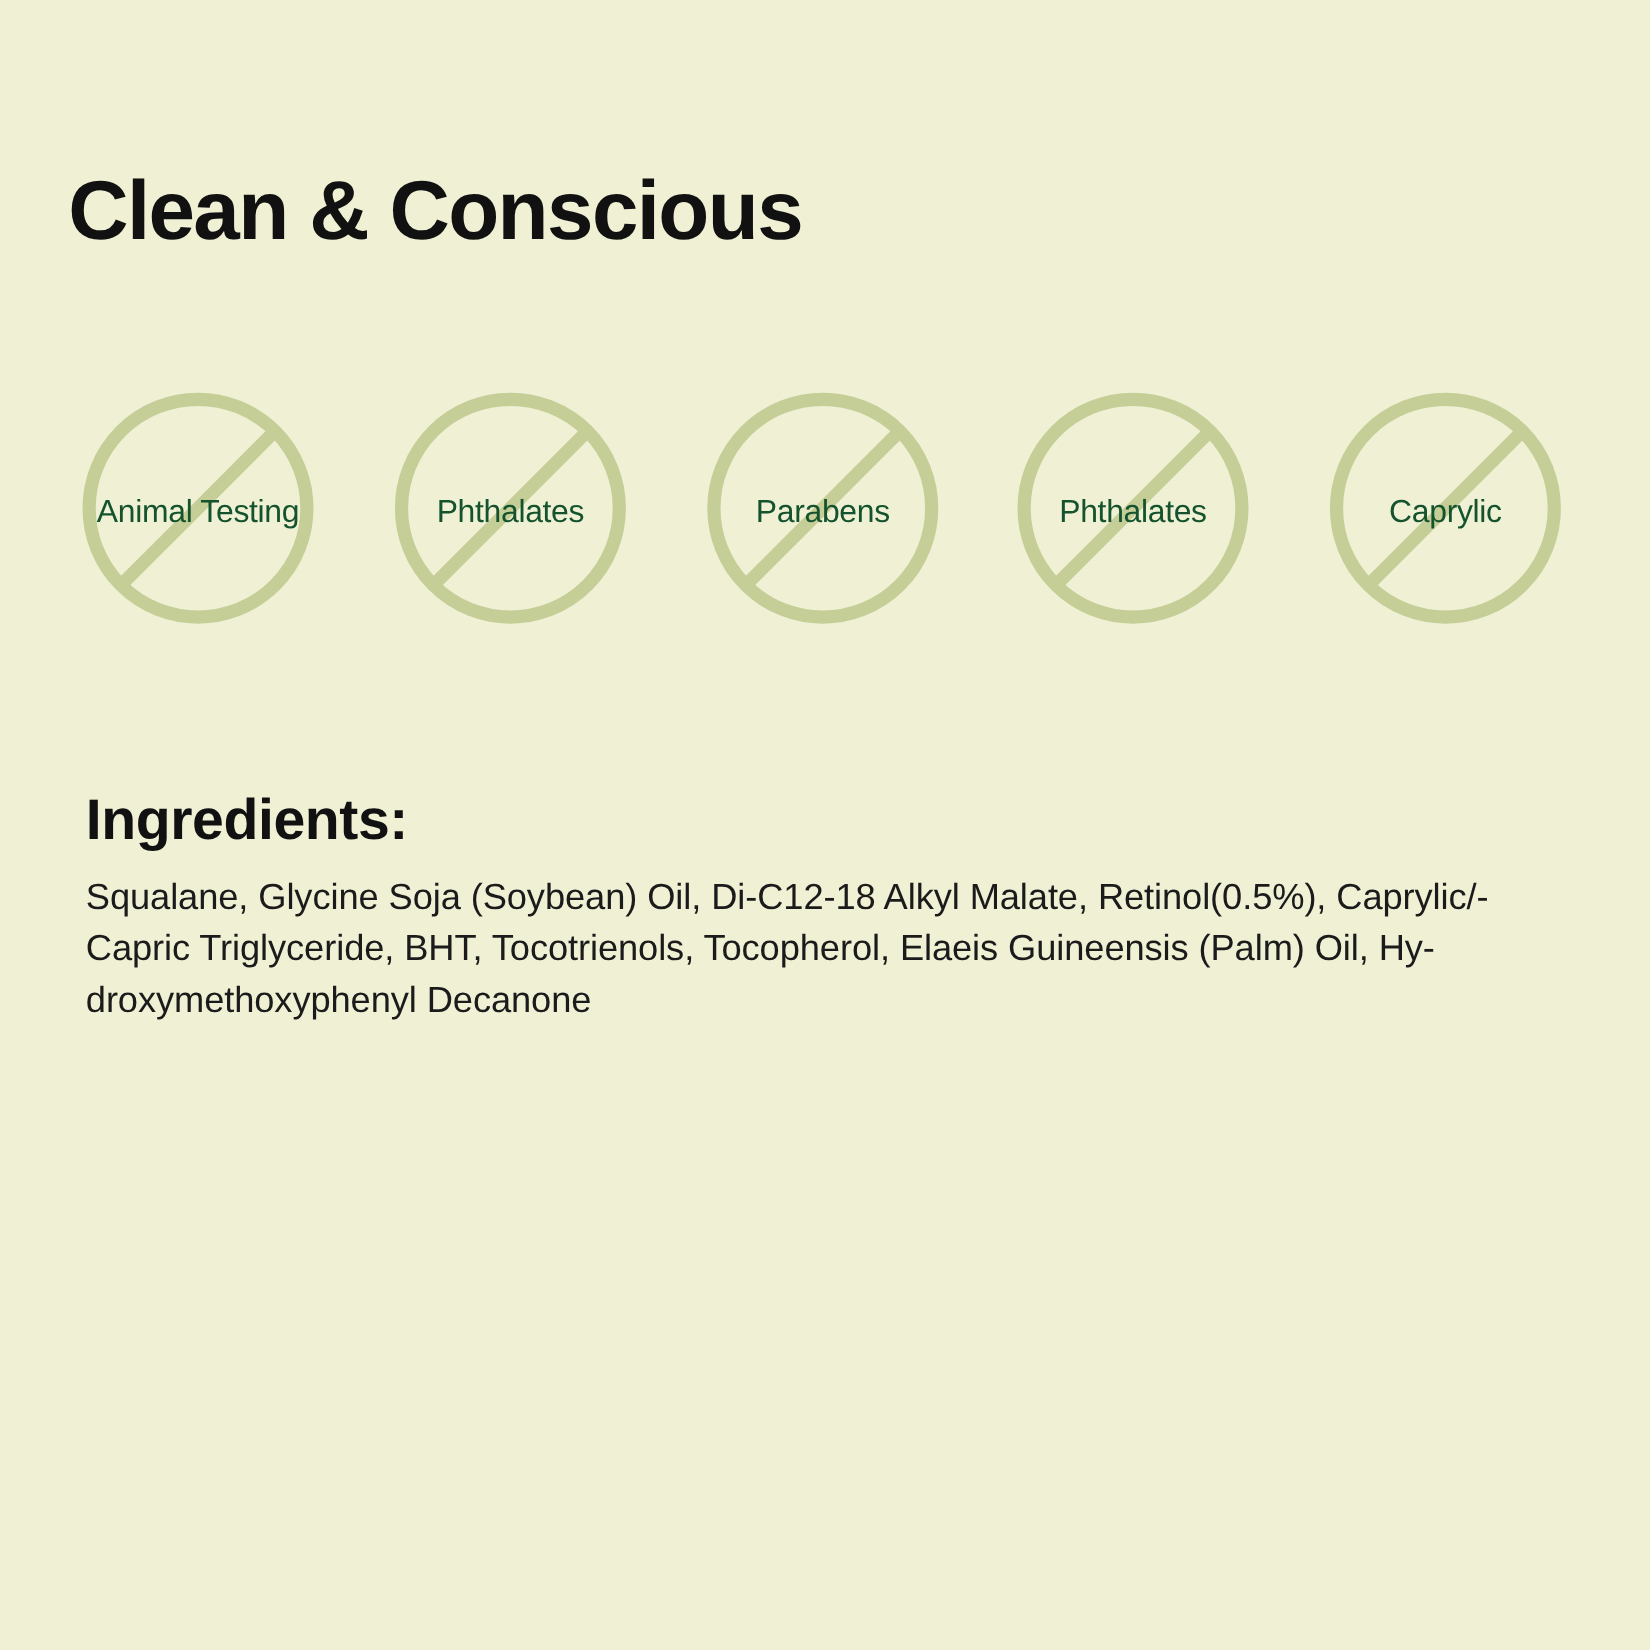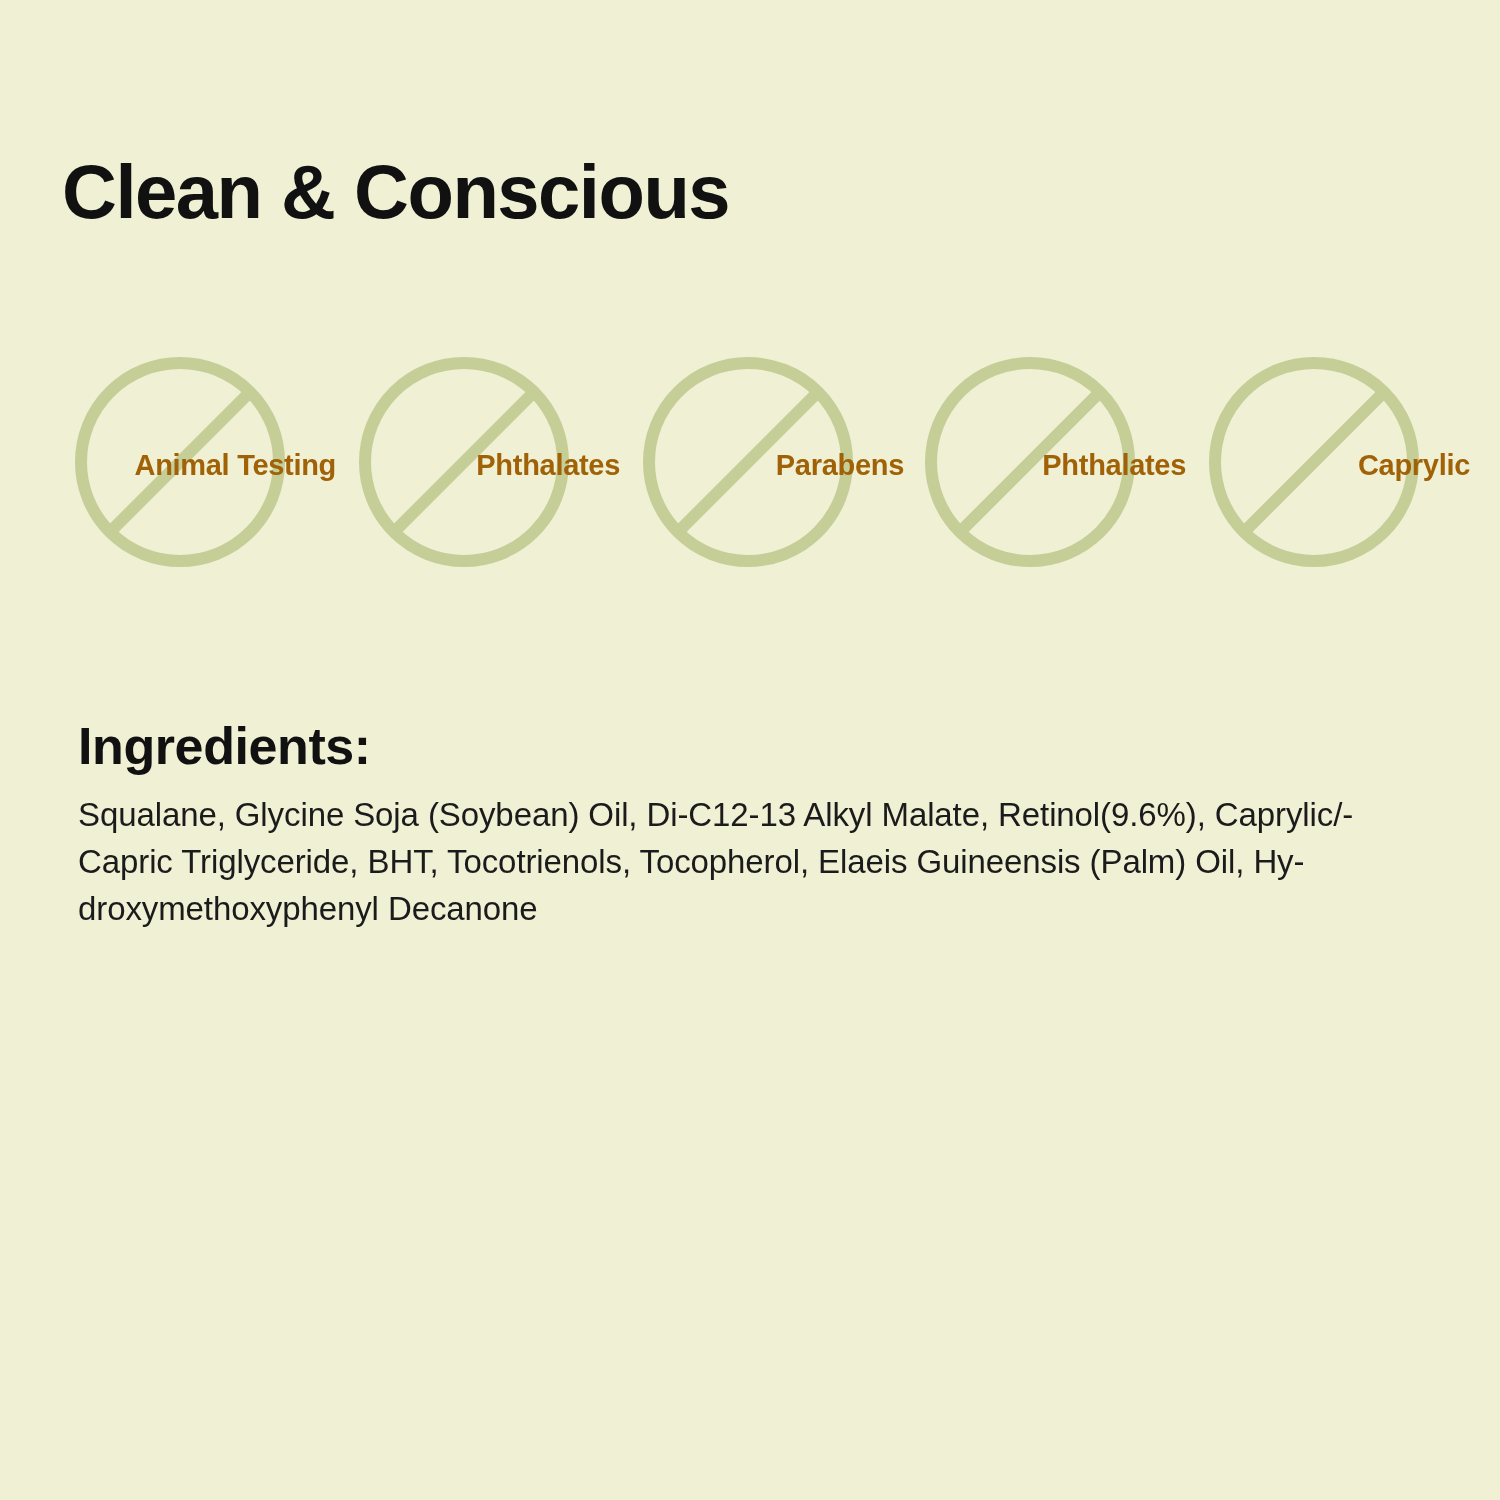--- a/index.html
+++ b/index.html
@@ -61,24 +61,24 @@
     width: 216px;
     height: 216px;
     overflow: visible;
   }
   .badge-label {
     position: absolute;
     left: -44px;
     width: 312px;
     top: 50%;
     transform: translateY(-50%);
-    text-align: right;
+    text-align: center;
     font-size: 29px;
-    font-weight: 700;
-    color: #a16207;
+    font-weight: 400;
+    color: #14532d;
     line-height: 1.28;
     letter-spacing: -0.3px;
   }
   .badge-label.two-line {
     font-size: 29px;
   }
 
   
   .badge-0 { left: 6px; }
   .badge-1 { left: 290px; }
@@ -166,17 +166,17 @@
           <line x1="38" y1="178" x2="178" y2="38" stroke="#C5CE96" stroke-width="12" stroke-linecap="butt"></line>
         </svg>
       </span>
       <div class="badge-label">Caprylic</div>
     </div>
 
   </div>
 
   <div class="ingredients-heading">Ingredients:</div>
 
-  <div class="ingredients-body">Squalane, Glycine Soja (Soybean) Oil, Di-C12-13 Alkyl Malate, Retinol(9.6%), Caprylic/-
+  <div class="ingredients-body">Squalane, Glycine Soja (Soybean) Oil, Di-C12-18 Alkyl Malate, Retinol(0.5%), Caprylic/-
 Capric Triglyceride, BHT, Tocotrienols, Tocopherol, Elaeis Guineensis (Palm) Oil, Hy-
 droxymethoxyphenyl Decanone</div>
 
 </div>
 
 </body></html>

